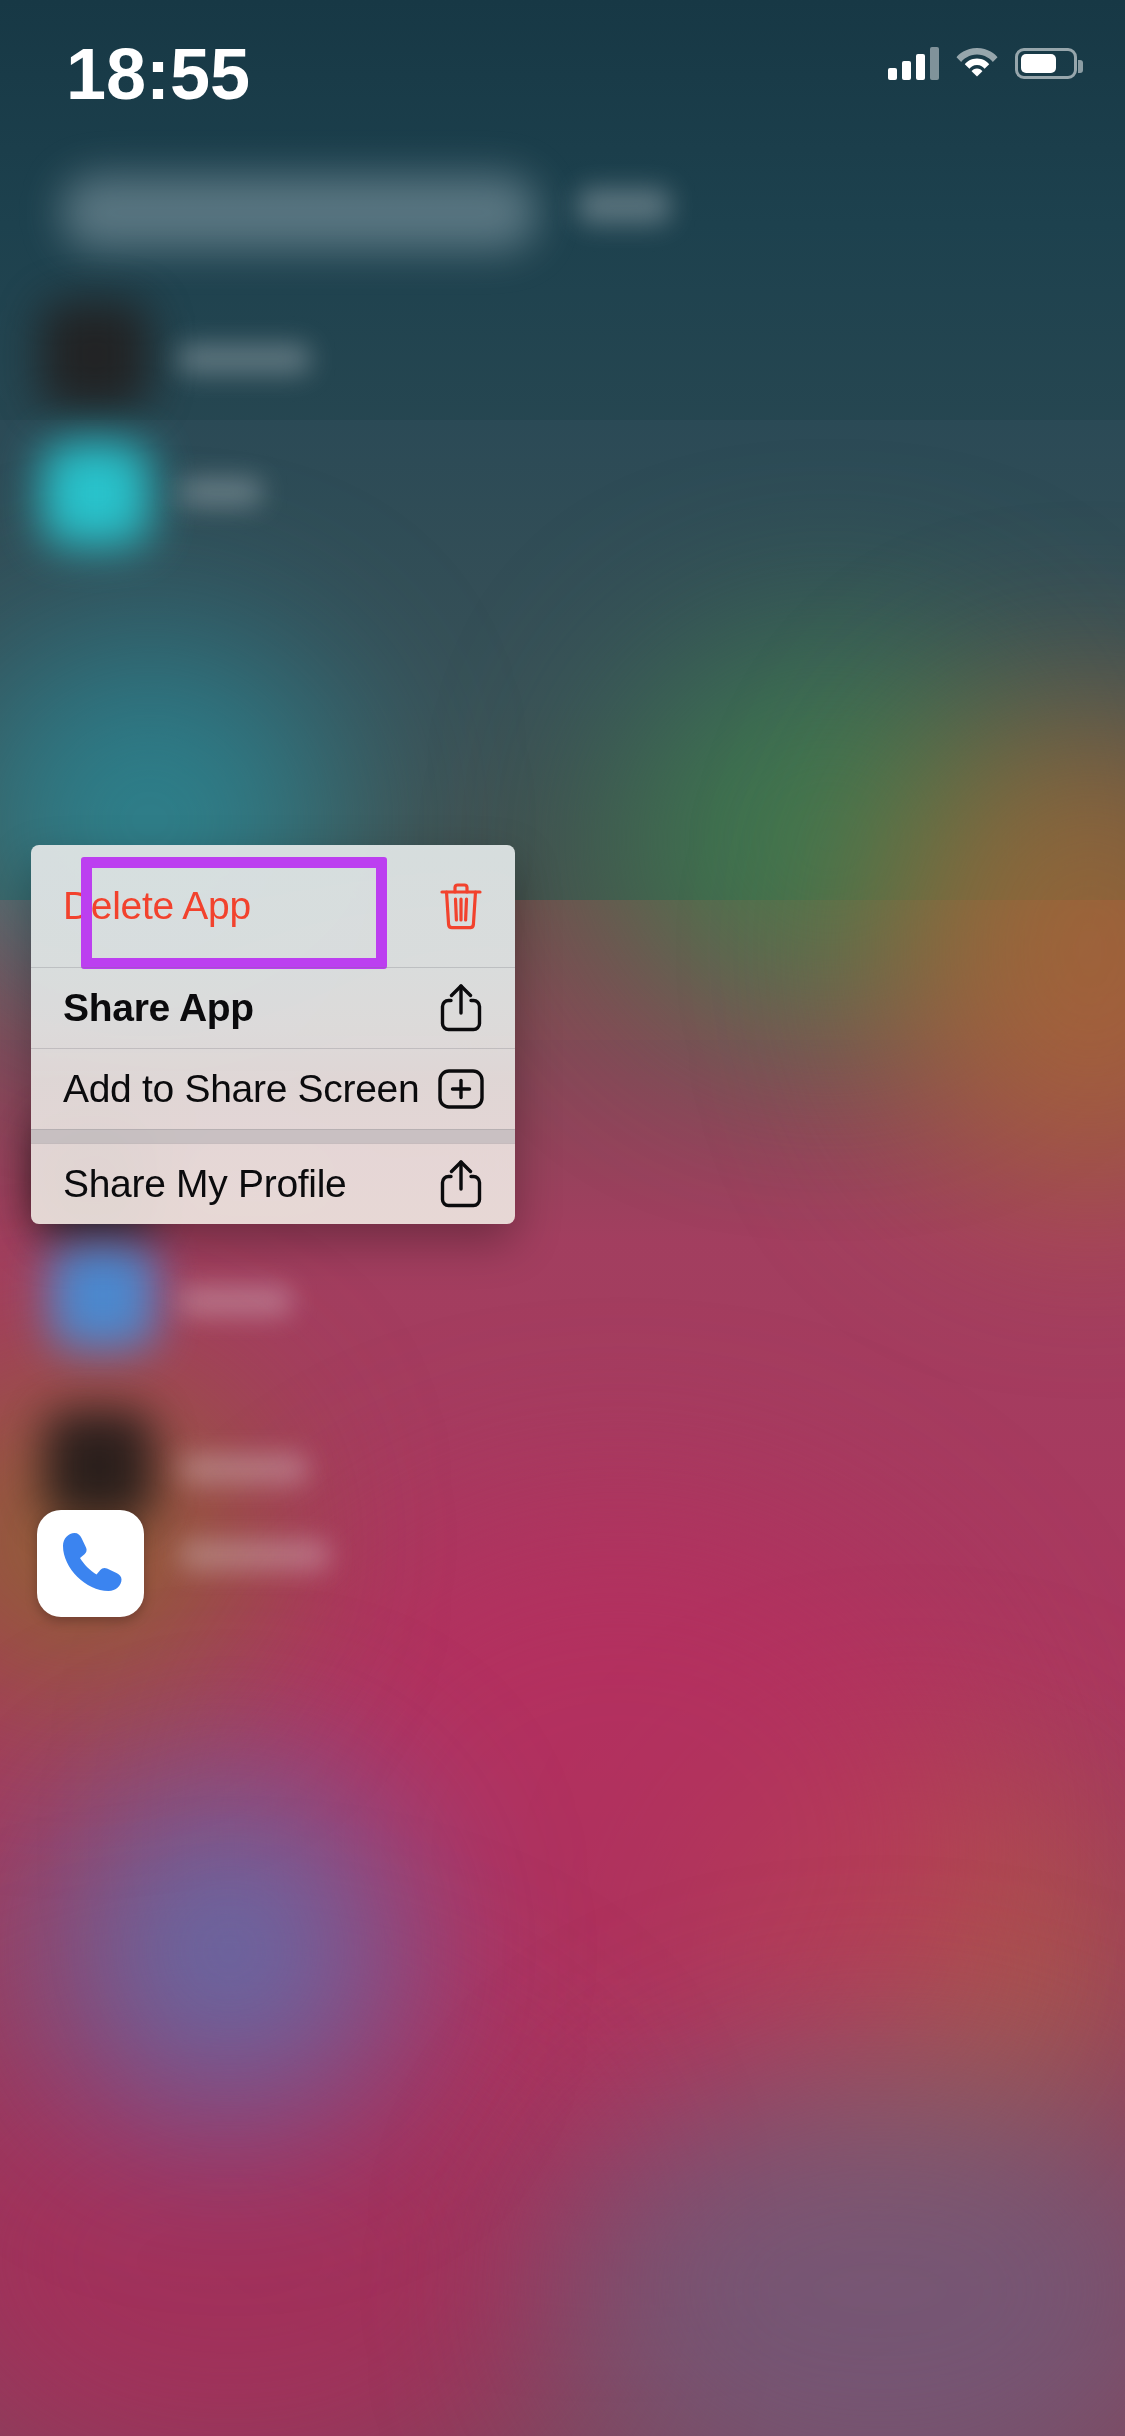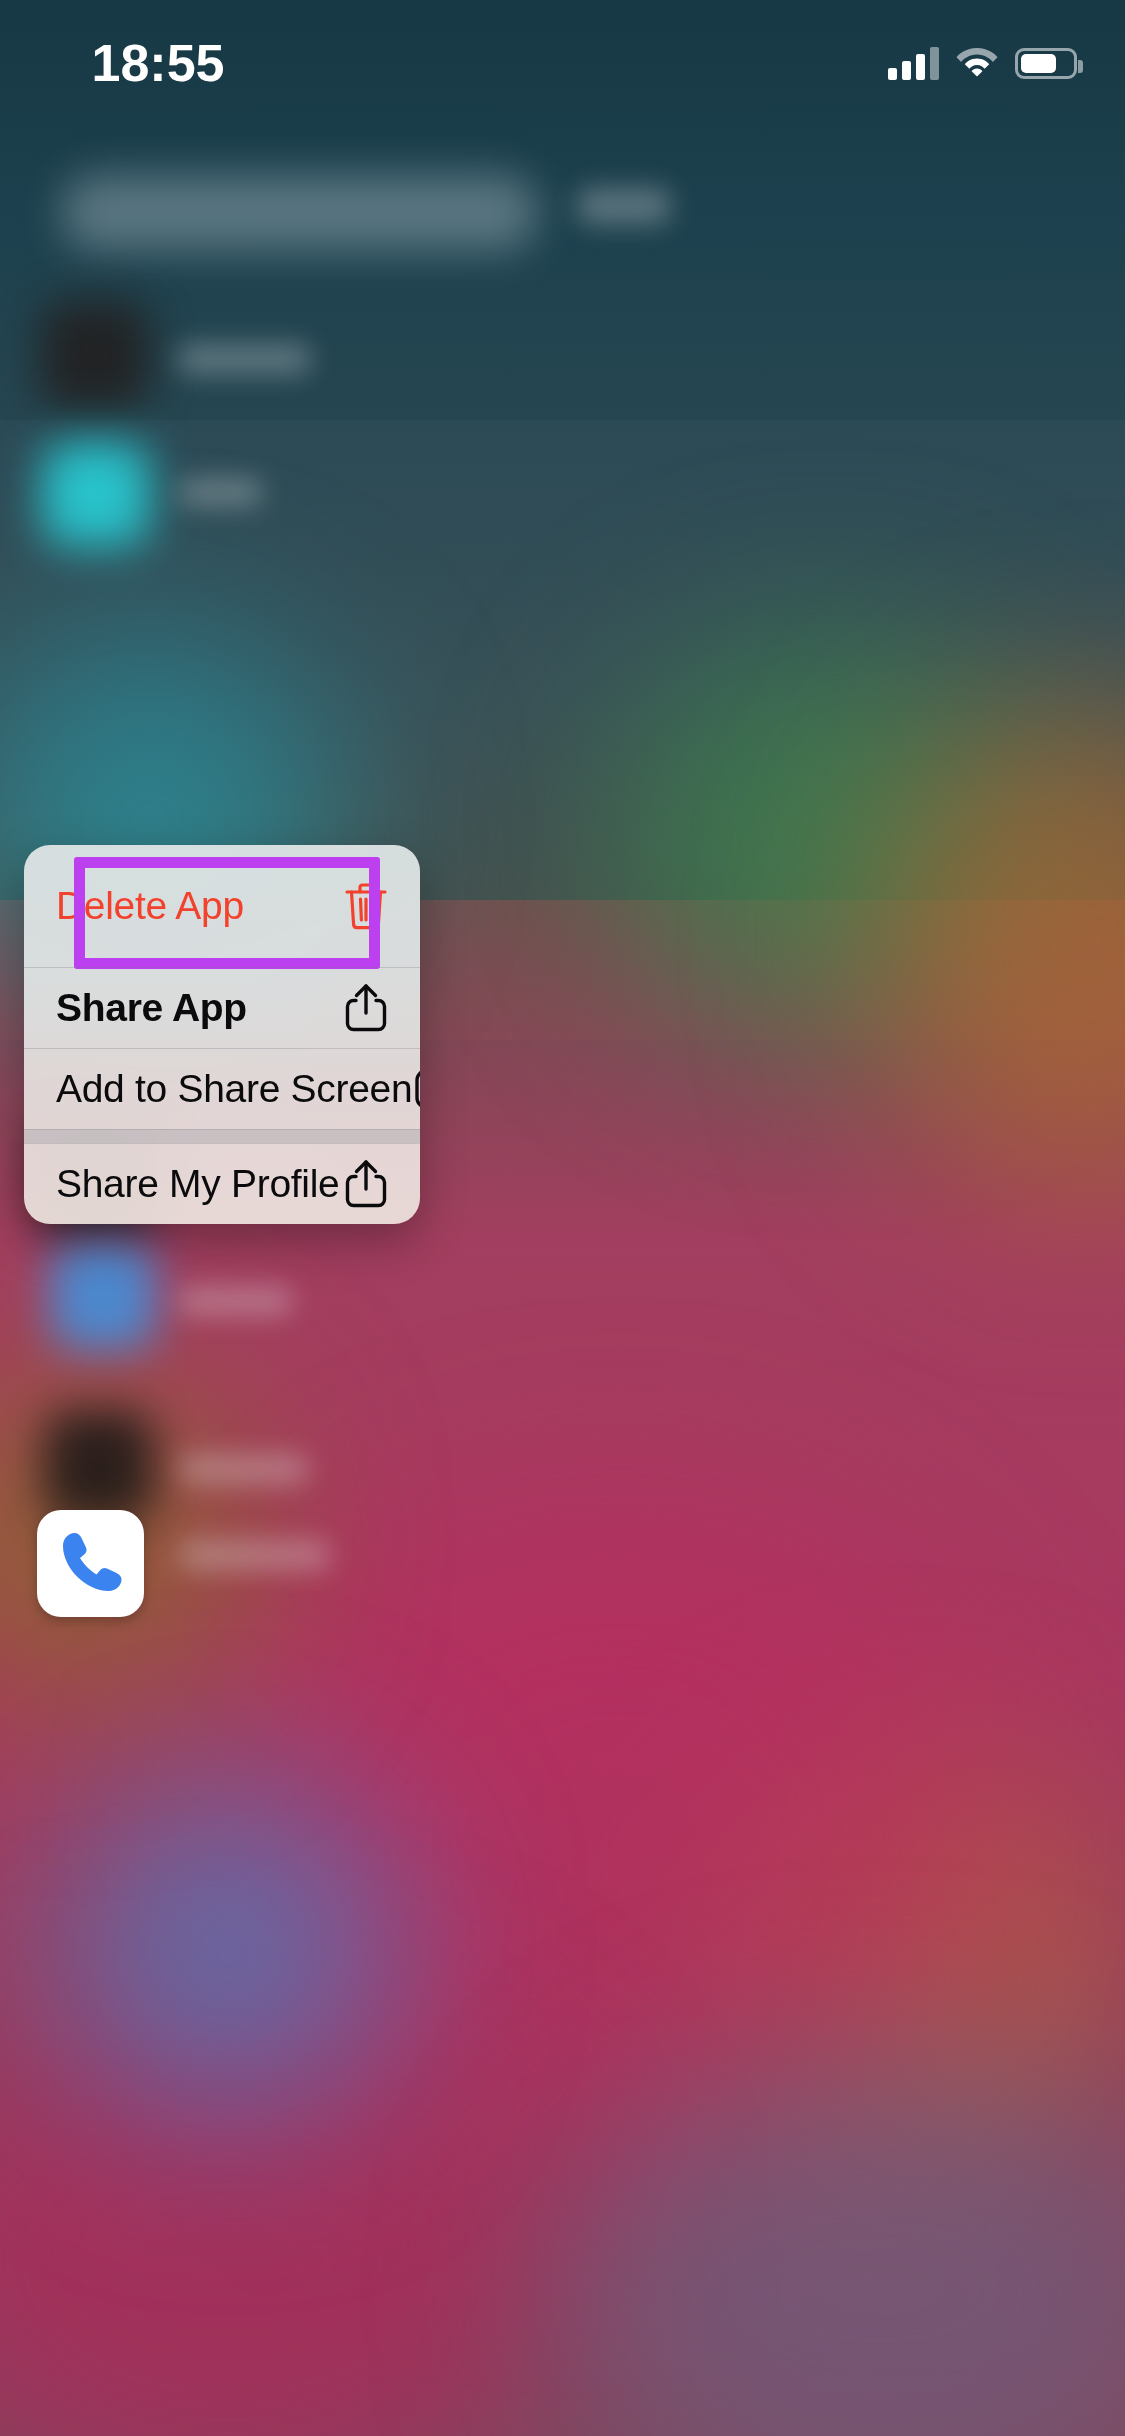--- a/index.html
+++ b/index.html
@@ -36,21 +36,21 @@
 
   
   #statusbar{
     position:absolute; left:0; top:0; width:1125px; height:130px;
     z-index:30;
     color:#ffffff;
   }
   #status-time{
     position:absolute; left:48px; top:33px;
     width:220px; text-align:center;
-    font-size:52px; font-weight:600; letter-spacing:0px;
+    font-size:72px; font-weight:600; letter-spacing:0px;
     color:#ffffff;
   }
   #status-right{
     position:absolute; right:48px; top:40px;
     display:flex; align-items:center; gap:16px; height:46px;
   }
   .bars{ display:flex; align-items:flex-end; gap:5px; height:34px; }
   .bars i{ display:block; width:9px; background:#fff; border-radius:2px; }
   .bars i:nth-child(1){ height:12px; }
   .bars i:nth-child(2){ height:19px; }
@@ -82,22 +82,22 @@
   }
   .ghost-widget{
     position:absolute; border-radius:34px;
     filter:blur(20px);
     background:rgba(205,220,230,0.34);
   }
 
   
   #context-menu{
     position:absolute;
-    left:24px; top:845px; width:396px;
-    border-radius:26px;
+    left:31px; top:845px; width:484px;
+    border-radius:8px;
     overflow:hidden;
     z-index:20;
     box-shadow:0 18px 46px rgba(0,0,0,0.30);
     background:linear-gradient(180deg,
         rgba(221,227,227,0.96) 0%,
         rgba(221,226,226,0.96) 30%,
         rgba(224,224,223,0.96) 48%,
         rgba(228,222,220,0.95) 62%,
         rgba(233,222,220,0.95) 80%,
         rgba(235,224,219,0.95) 100%);

